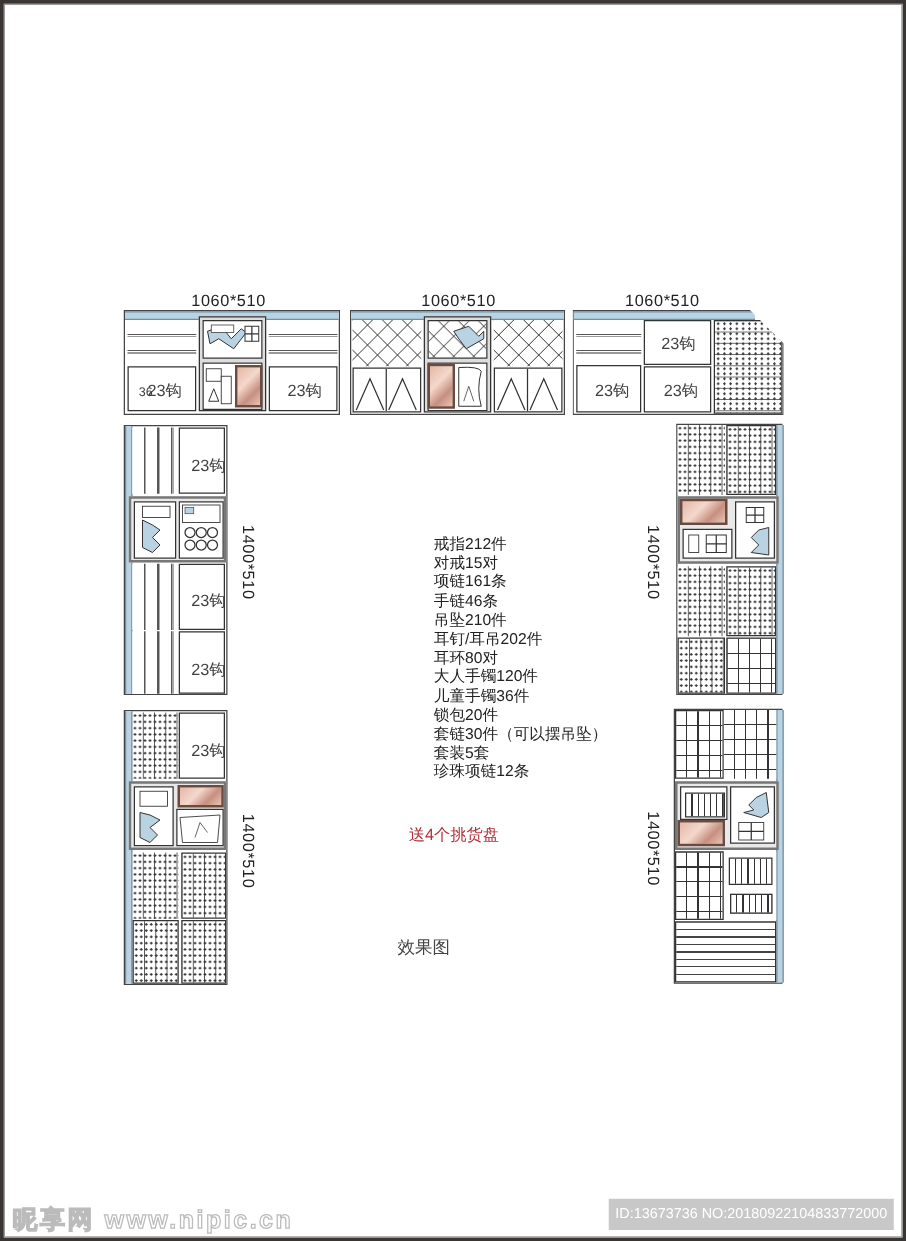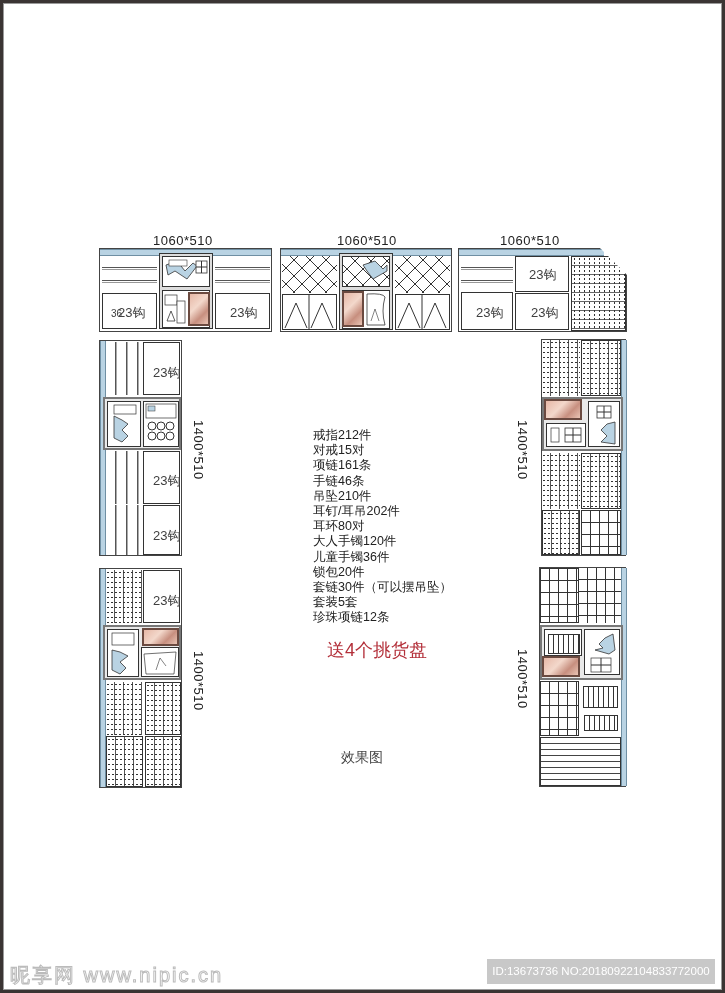--- a/index.html
+++ b/index.html
@@ -34,25 +34,25 @@
       repeating-linear-gradient(to bottom, transparent 0, transparent 11px, #333 11px, #333 12px); }
   .bars-v { background-image: repeating-linear-gradient(to right, #fff 0, #fff 4px, #333 4px, #333 5px); }
   .bars-h { background-image: repeating-linear-gradient(to bottom, #fff 0, #fff 5px, #444 5px, #444 6px); }
   .tri { background-image:
       linear-gradient(135deg, transparent 48%, #333 49%, #333 51%, transparent 52%),
       linear-gradient(45deg, transparent 48%, #333 49%, #333 51%, transparent 52%);
       background-size: 16px 16px; background-position: 0 0, 8px 0; }
   .photo { position: absolute; background: linear-gradient(135deg, #e6b7a6 0%, #f3d8cb 40%, #c78f7f 70%, #e9c4b4 100%);
            border: 2px solid #6b4a40; box-sizing: border-box; }
   .list { position: absolute; left: 313px; top: 428px; font-size: 12.5px; line-height: 15.2px; color: #222; }
-  .list div { white-space: nowrap; }
-  .gift { position: absolute; left: 327px; top: 638px; font-size: 18px; color: #b3303a; white-space: nowrap; }
-  .caption { position: absolute; left: 318px; top: 749px; font-size: 14px; color: #444; font-family: Liberation Serif, serif; white-space: nowrap; margin-left: 23px; }
+  .list div { white-space: nowrap; margin-left: 34px; }
+  .gift { position: absolute; left: 327px; top: 659px; font-size: 13px; color: #b3303a; white-space: nowrap; }
+  .caption { position: absolute; left: 318px; top: 749px; font-size: 14px; color: #444; font-family: Liberation Serif, serif; white-space: nowrap; }
   .wm-logo { position: absolute; left: 10px; top: 962px; font-size: 20px; color: #fff; white-space: nowrap;
-             -webkit-text-stroke: 1px #bbb; font-weight: normal; letter-spacing: 2px; }
+             -webkit-text-stroke: 1px #bbb; font-weight: bold; letter-spacing: 2px; }
   .wm-id { position: absolute; left: 487px; top: 959px; width: 228px; height: 25px; background: #c8c8c8; color: #fff;
            font-size: 11.5px; line-height: 25px; text-align: center; white-space: nowrap; }
 </style>
 </head>
 <body>
 
 <div class="frame"></div>
 <div class="frame-inner"></div>
 
 <div class="dim" style="left:153px; top:233px;">1060*510</div>

